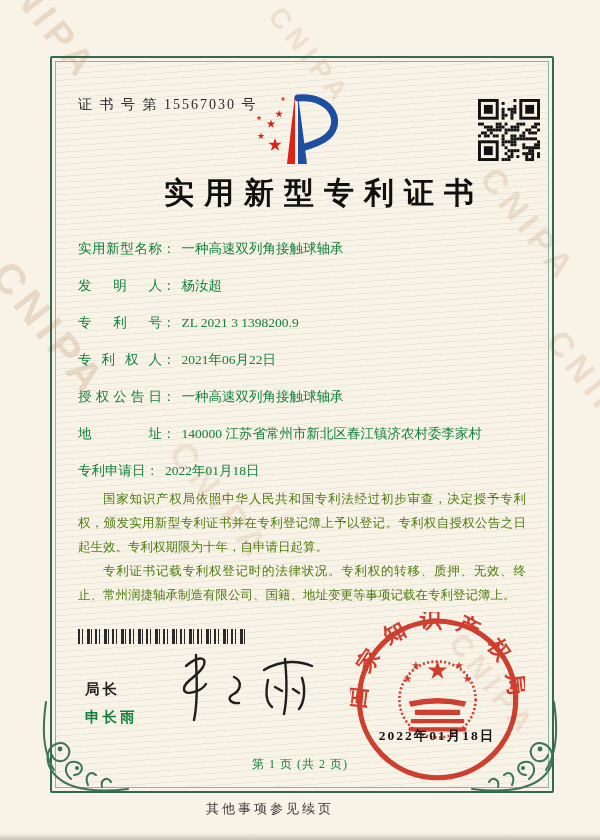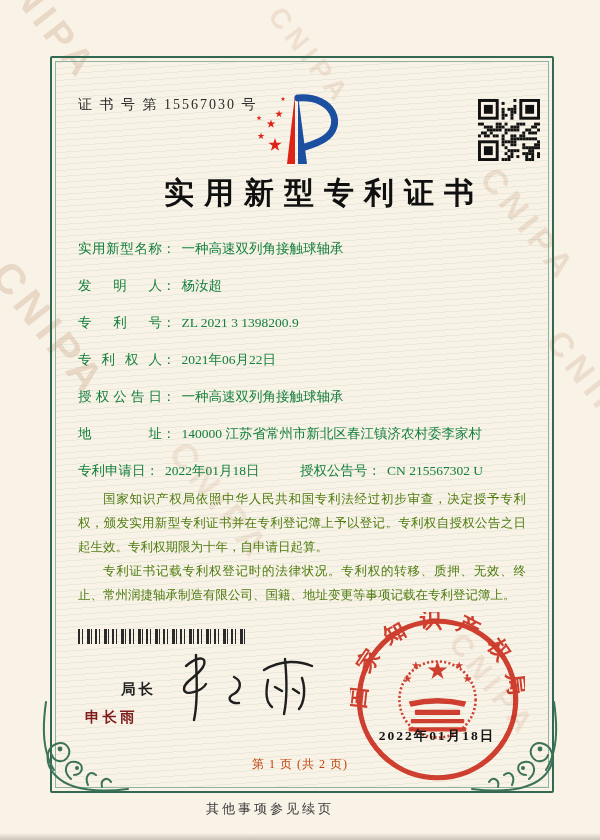--- a/index.html
+++ b/index.html
@@ -41,32 +41,32 @@
   .paras{position:absolute; left:78px; top:487px; width:448px; font-size:12.5px; line-height:1.92; color:#4d7c0f; text-align:justify;}
   .paras p{margin:0; text-indent:2em;}
   .barcode{
     position:absolute; left:78px; top:629px; width:168px; height:15px;
     background-image:repeating-linear-gradient(90deg,
       #2a2a2a 0 2px,rgba(0,0,0,0) 2px 4px,
       #2a2a2a 4px 5px,rgba(0,0,0,0) 5px 9px,
       #2a2a2a 9px 12px,rgba(0,0,0,0) 12px 13px,
       #2a2a2a 13px 14px,rgba(0,0,0,0) 14px 17px);
   }
-  .sign-title{position:absolute; left:85px; top:680px; font-size:14.5px; letter-spacing:3px; color:#222; font-weight:bold;margin-left:36px;}
-  .sign-name{position:absolute; left:85px; top:708px; font-size:14.5px; letter-spacing:3px; color:#7f1d1d; font-weight:bold;}
+  .sign-title{position:absolute; left:85px; top:680px; font-size:14.5px; letter-spacing:3px; color:#222; font-weight:bold;}
+  .sign-name{position:absolute; left:85px; top:708px; font-size:14.5px; letter-spacing:3px; color:#15803d; font-weight:bold;}
   .signature{position:absolute; left:172px; top:650px; width:170px; height:80px;}
   .seal{position:absolute; left:350px; top:612px; width:175px; height:175px; opacity:.93; mix-blend-mode:multiply;}
   .seal-date{
     position:absolute; left:352px; top:727px; width:170px; text-align:center;
     font-size:13.5px; letter-spacing:2px; color:#141414; font-weight:bold; white-space:nowrap;
   }
   .flourish{position:absolute; width:96px; height:96px;}
   .flourish.bl{left:36px; top:700px;}
   .flourish.br{left:468px; top:700px; transform:scaleX(-1);}
-  .page-num{position:absolute; left:50px; top:756px; width:500px; text-align:center; font-size:12px; letter-spacing:1px; color:#c2410c;}
+  .page-num{position:absolute; left:50px; top:756px; width:500px; text-align:center; font-size:12px; letter-spacing:1px; color:#15803d;}
   .footer-note{position:absolute; left:0; top:800px; width:540px; text-align:center; font-size:13px; letter-spacing:3px; color:#3a3a3a;}
   .scan-edge{position:absolute; left:0; bottom:0; width:100%; height:7px;
     background:linear-gradient(rgba(0,0,0,0),rgba(115,108,98,.35));}
 </style>
 </head>
 <body>
 
 <div class="page">
 
   <span class="wm" style="left:-28px; top:-4px; font-size:38px;">CNIPA</span>
@@ -253,23 +253,20 @@
       <span class="flabel">专利权人</span><span class="fcolon">：</span><span>2021年06月22日</span>
     </div>
     <div class="frow">
       <span class="flabel">授权公告日</span><span class="fcolon">：</span><span>一种高速双列角接触球轴承</span>
     </div>
     <div class="frow">
       <span class="flabel">地址</span><span class="fcolon">：</span><span>140000 江苏省常州市新北区春江镇济农村委李家村</span>
     </div>
     <div class="frow">
       <span>专利申请日</span><span class="fcolon">：</span><span>2022年01月18日</span>
-      <span class="grant2">
-        <span>授权公告号</span><span class="fcolon">：</span><span>CN 215567302 U</span>
-      </span>
     </div>
   </div>
 
   <div class="paras">
     <p>国家知识产权局依照中华人民共和国专利法经过初步审查，决定授予专利权，颁发实用新型专利证书并在专利登记簿上予以登记。专利权自授权公告之日起生效。专利权期限为十年，自申请日起算。</p>
     <p>专利证书记载专利权登记时的法律状况。专利权的转移、质押、无效、终止、常州润捷轴承制造有限公司、国籍、地址变更等事项记载在专利登记簿上。</p>
   </div>
 
   <div class="barcode"></div>
 

